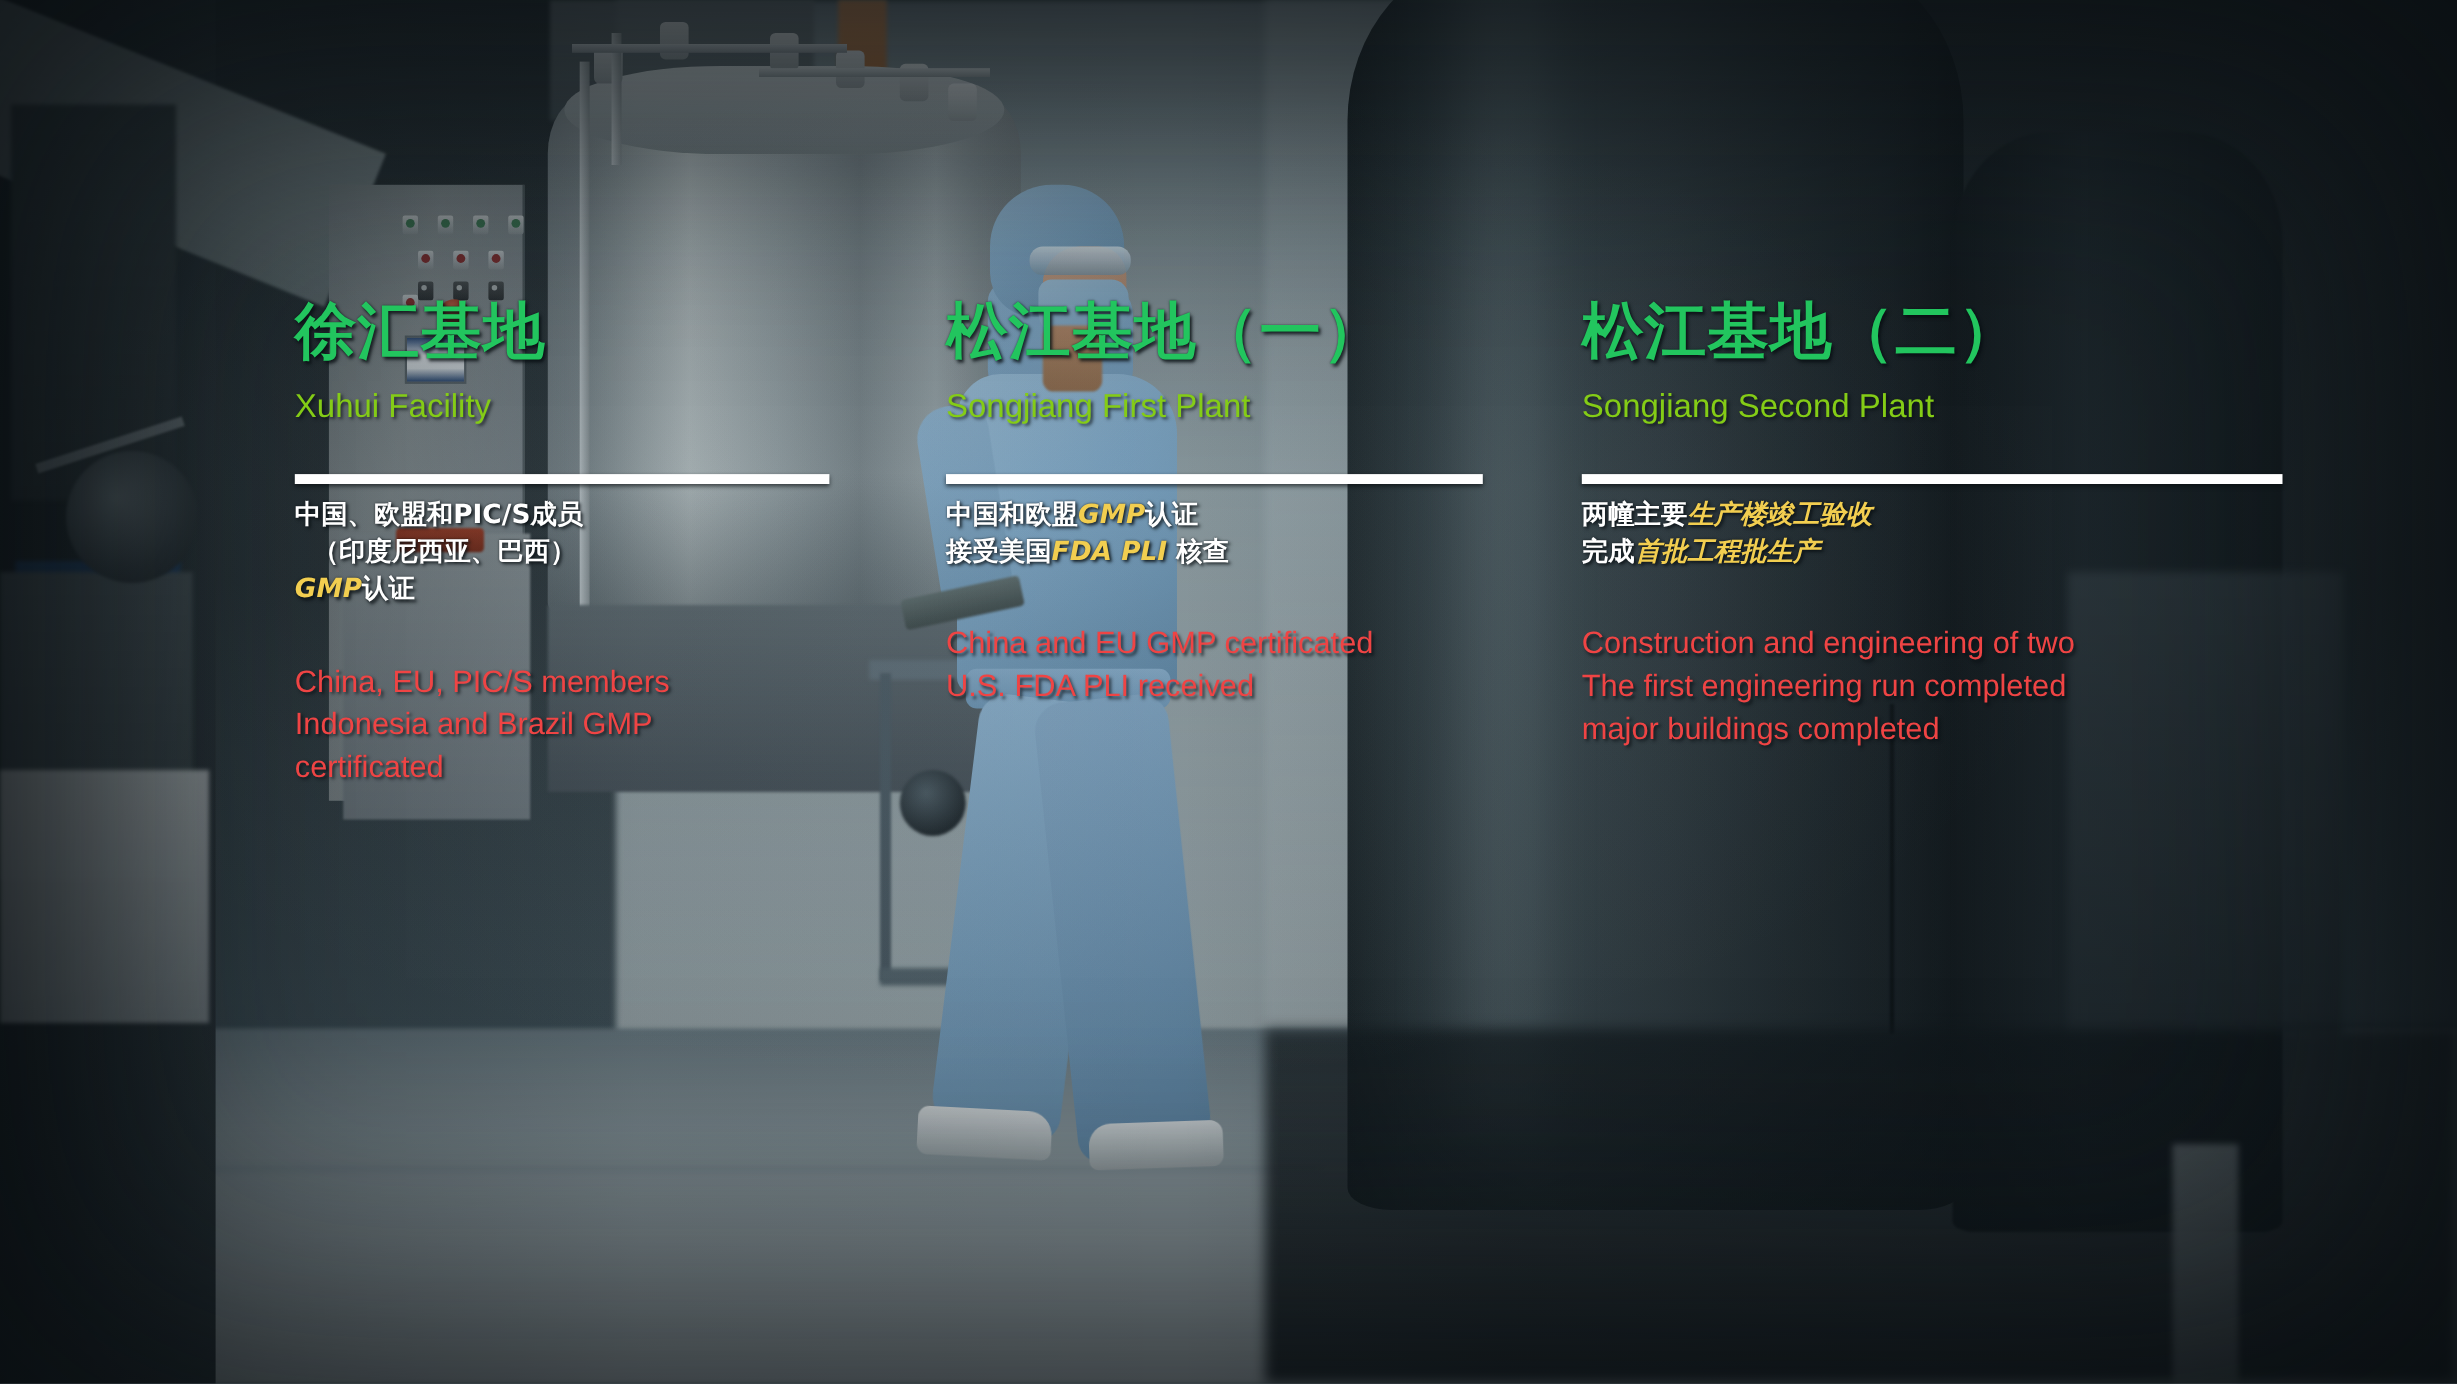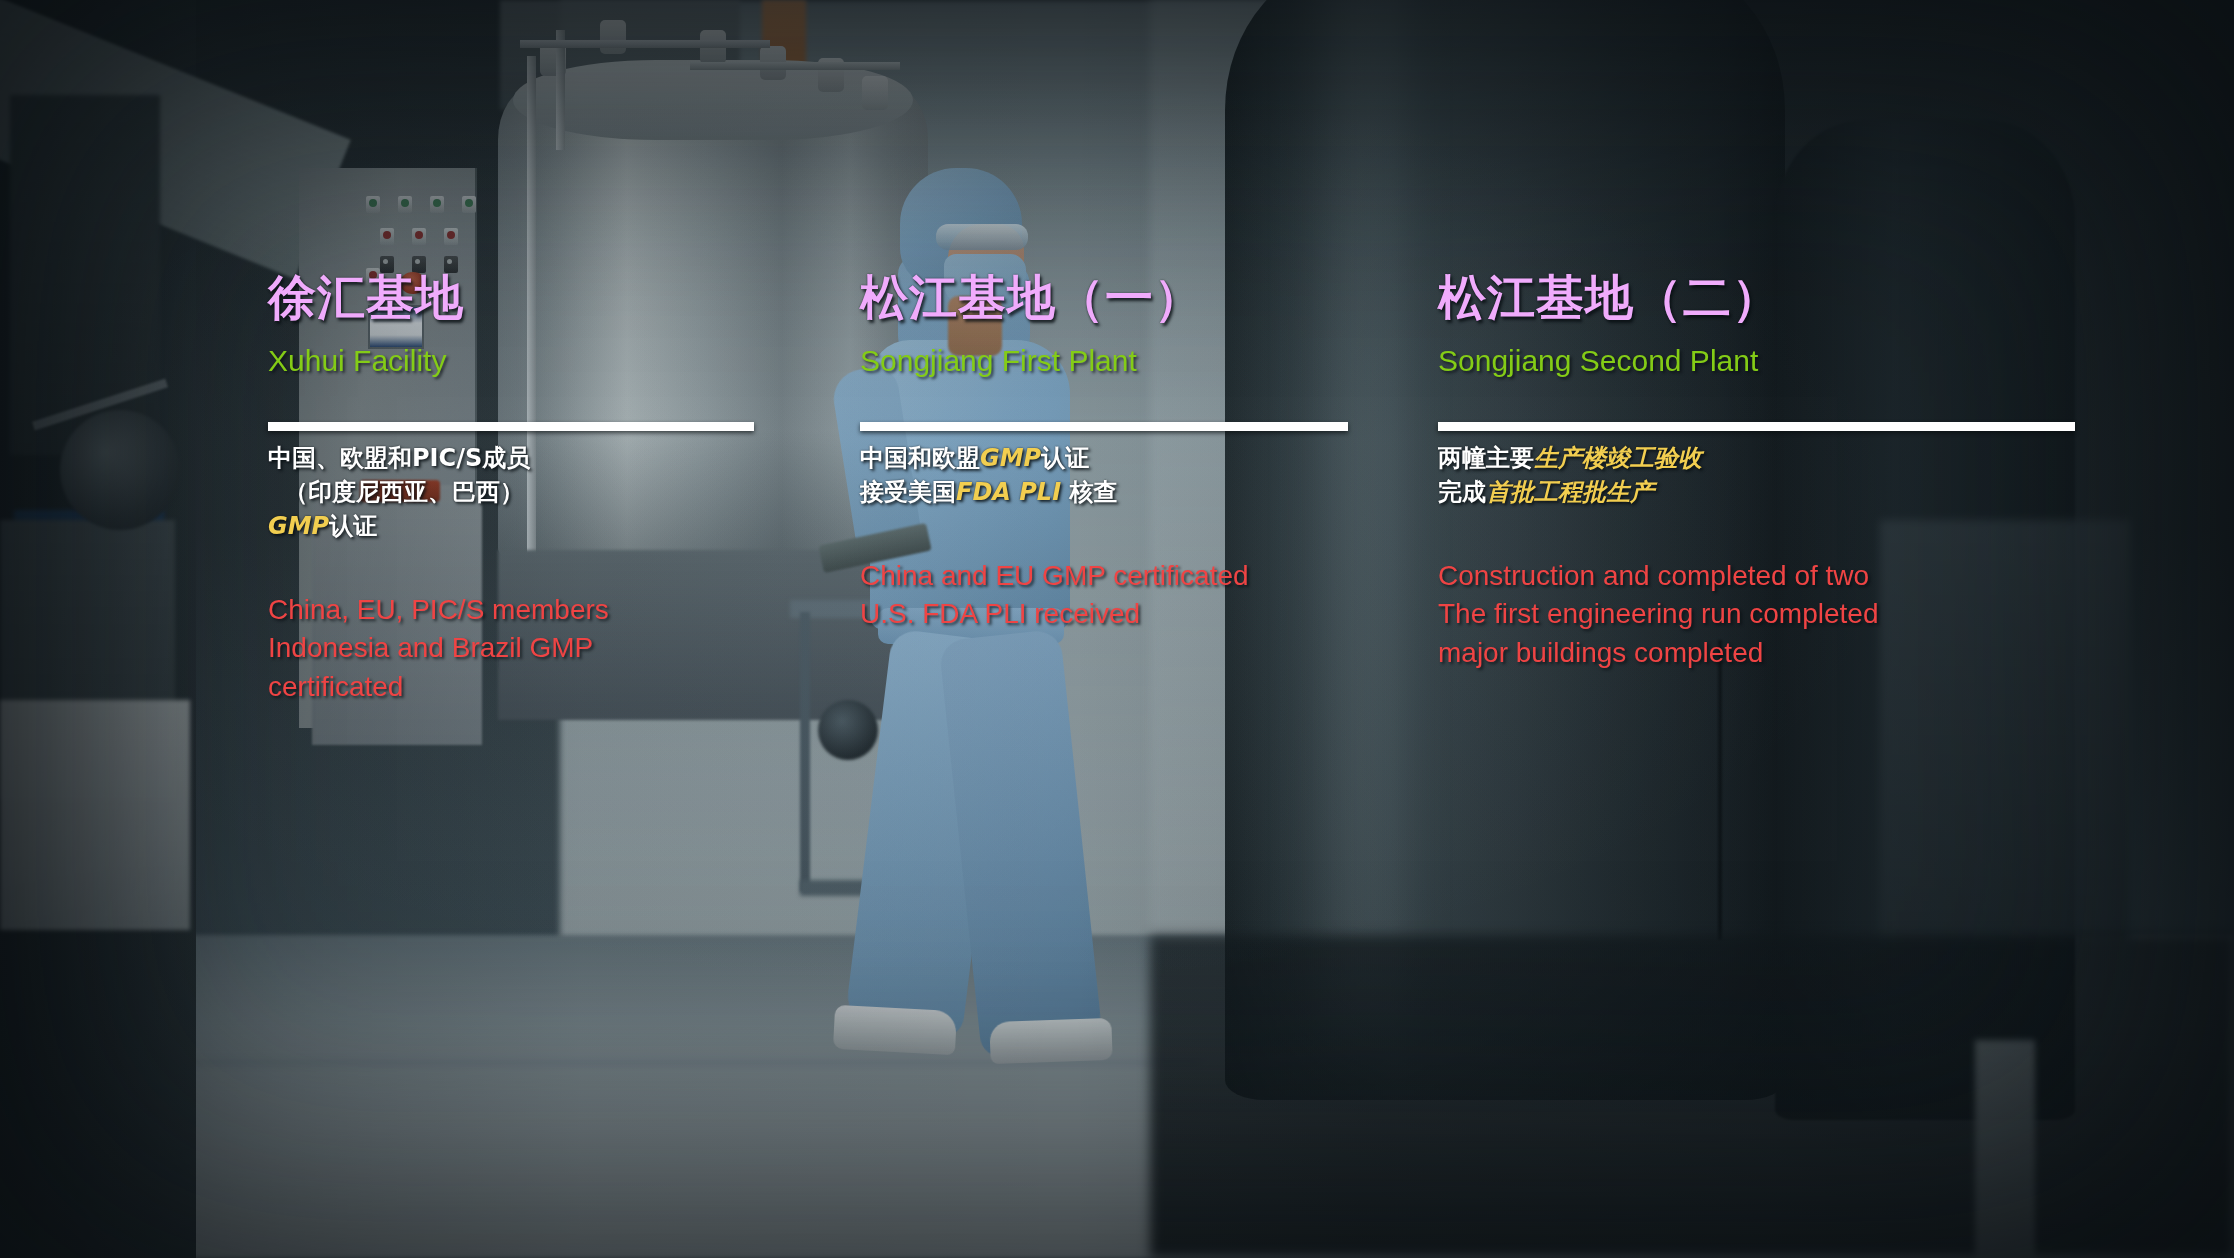--- a/index.html
+++ b/index.html
@@ -339,23 +339,23 @@
   .columns { position:absolute; inset:0; }
 
   .col { position:absolute; top:268px; }
   .col.c1 { left:268px; width:540px; }
   .col.c2 { left:860px; width:560px; }
   .col.c3 { left:1438px; width:700px; }
 
   .cjk-title {
     font-family:"DejaVu Sans","Liberation Sans",sans-serif;
     font-weight:700;
-    font-size:48px;
+    font-size:56px;
     line-height:1.22;
-    color:#f0abfc;
+    color:#22c55e;
     letter-spacing:1px;
     text-shadow:2px 3px 3px rgba(8,14,18,.78), 0 0 2px rgba(8,14,18,.6);
     white-space:nowrap;
   }
   .en-title {
     font-family:"Liberation Sans","DejaVu Sans",sans-serif;
     font-weight:400;
     font-size:30px;
     line-height:1.3;
     color:#84cc16;
@@ -533,20 +533,20 @@
 
     <div class="col c3">
       <div class="cjk-title">松江基地（二）</div>
       <div class="en-title">Songjiang Second Plant</div>
       <div class="rule"></div>
       <div class="cjk-body">
           <span class="ln"><span>两幢主要</span><span class="hl">生产楼竣工验收</span></span>
           <span class="ln"><span>完成</span><span class="hl">首批工程批生产</span></span>
         </div>
       <div class="en-body">
-          <span class="ln">Construction and completed of two</span>
+          <span class="ln">Construction and engineering of two</span>
           <span class="ln">The first engineering run completed</span>
           <span class="ln">major buildings completed</span>
         </div>
     </div>
 
   </div>
 </div>
 
 </body></html>

